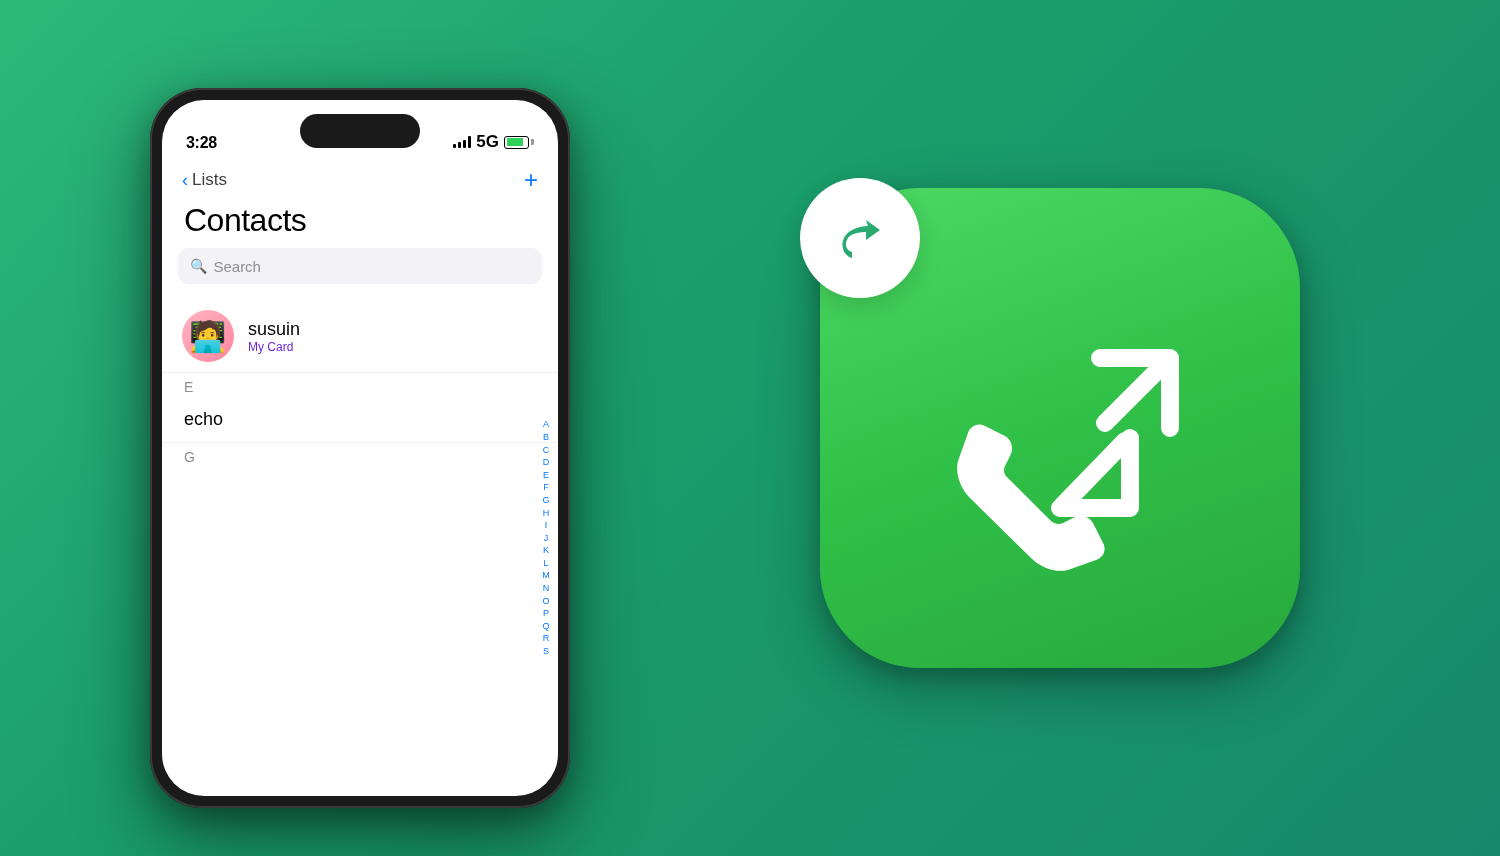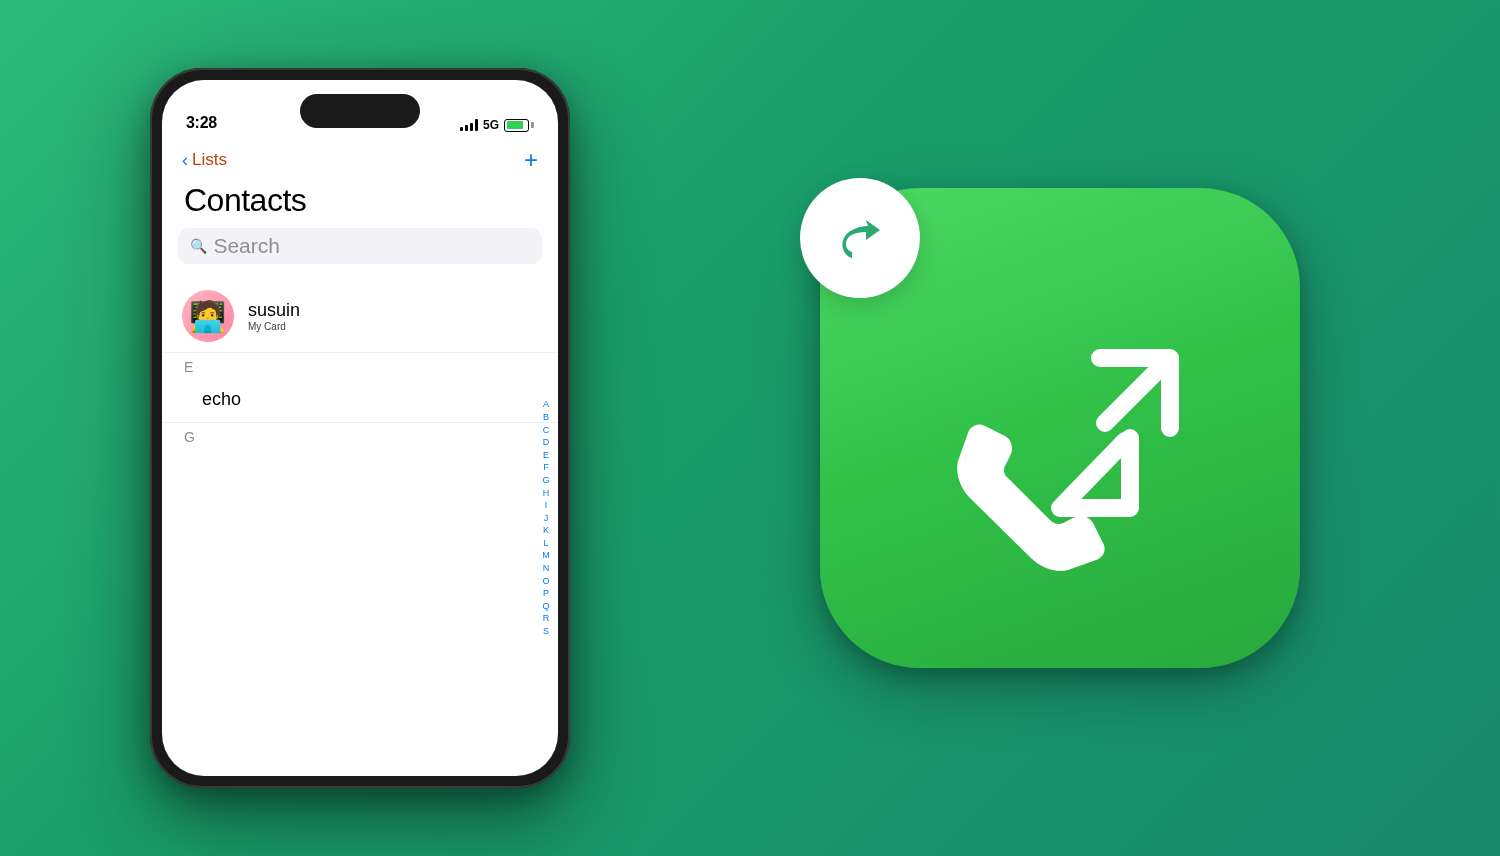--- a/index.html
+++ b/index.html
@@ -35,20 +35,21 @@
     .phone-frame {
       width: 420px;
       height: 720px;
       background: #1a1a1a;
       border-radius: 52px;
       position: relative;
       box-shadow:
         inset 0 0 0 2px #3a3a3a,
         0 30px 80px rgba(0,0,0,0.45),
         0 10px 30px rgba(0,0,0,0.3);
+      margin-top: 20px;
     }
 
     .phone-screen {
       position: absolute;
       top: 12px;
       left: 12px;
       right: 12px;
       bottom: 12px;
       background: #fff;
       border-radius: 42px;
@@ -107,21 +108,21 @@
       border-radius: 1px;
       width: 3px;
     }
 
     .signal-bar:nth-child(1) { height: 4px; }
     .signal-bar:nth-child(2) { height: 6px; }
     .signal-bar:nth-child(3) { height: 8px; }
     .signal-bar:nth-child(4) { height: 12px; }
 
     .status-5g {
-      font-size: 12px;
+      font-size: 17px;
       font-weight: 700;
       color: #000;
     }
 
     .battery-container {
       display: flex;
       align-items: center;
       gap: 2px;
     }
 
@@ -172,21 +173,21 @@
       color: #007aff;
       font-size: 17px;
     }
 
     .nav-chevron {
       color: #007aff;
       font-size: 18px;
     }
 
     .nav-back-text {
-      color: #c2410c;
+      color: #404040;
       font-size: 17px;
     }
 
     .nav-plus {
       color: #007aff;
       font-size: 24px;
       font-weight: 300;
     }
 
     
@@ -215,21 +216,21 @@
       gap: 6px;
     }
 
     .search-icon-small {
       color: #8e8e93;
       font-size: 14px;
     }
 
     .search-placeholder {
       color: #8e8e93;
-      font-size: 21px;
+      font-size: 15px;
     }
 
     
     .contacts-list {
       position: absolute;
       top: 200px;
       left: 0;
       right: 0;
       bottom: 0;
       overflow: hidden;
@@ -265,33 +266,33 @@
       flex-direction: column;
     }
 
     .my-card-name {
       font-size: 18px;
       font-weight: 500;
       color: #000;
     }
 
     .my-card-sub {
-      font-size: 10px;
-      color: #404040;
+      font-size: 12px;
+      color: #6d28d9;
     }
 
     .section-header {
       padding: 6px 22px 2px;
       font-size: 14px;
       color: #8e8e93;
       font-weight: 400;
     }
 
     .contact-row {
-      padding: 12px 40px;
+      padding: 12px 22px;
       border-bottom: 0.5px solid #f0f0f0;
       font-size: 18px;
       color: #000;
     }
 
     
     .alpha-index {
       position: absolute;
       right: 6px;
       top: 200px;

